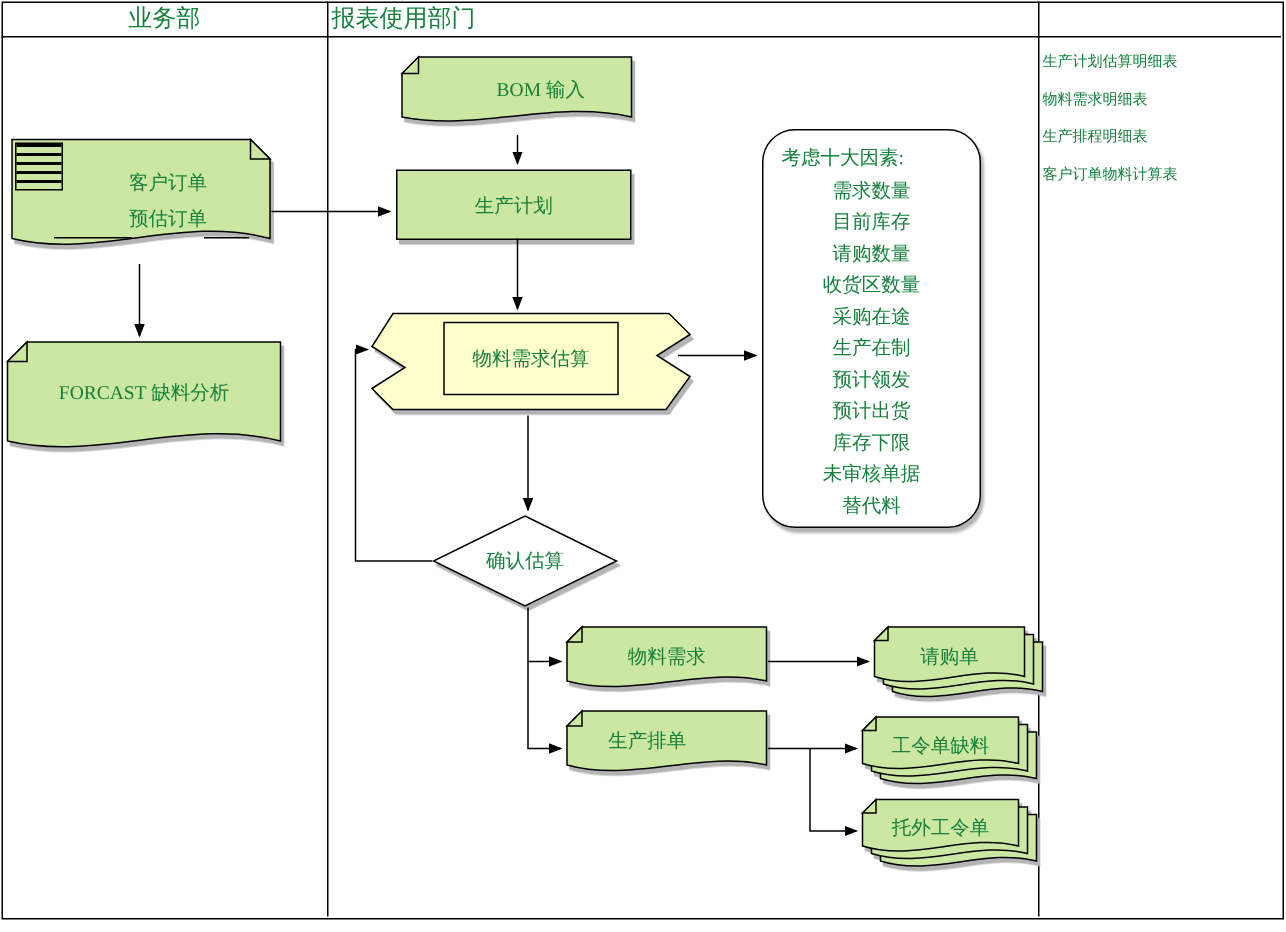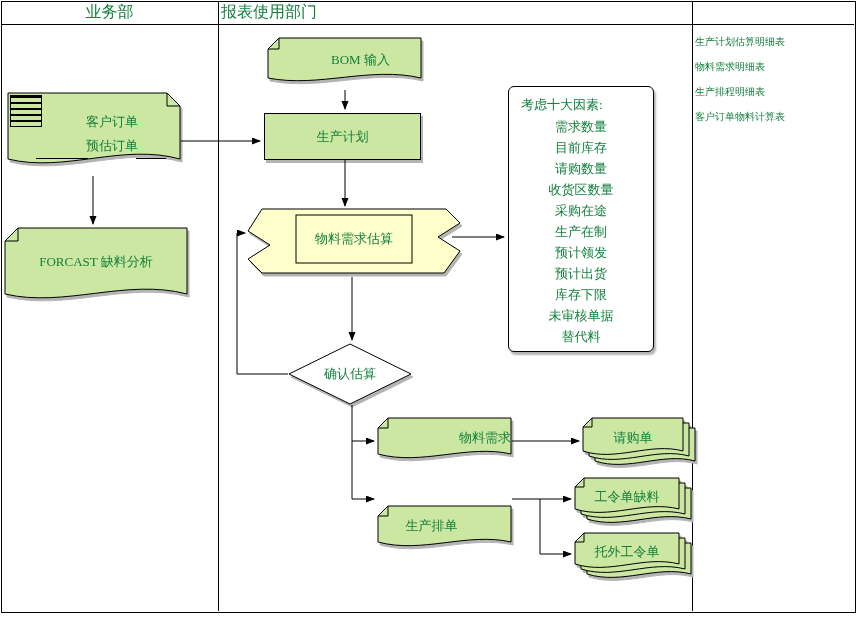--- a/index.html
+++ b/index.html
@@ -25,21 +25,21 @@
        font-size:13px;white-space:nowrap;}
 
   .rect-box{position:absolute;background:#cbe7a1;border:1px solid #000;box-shadow:2px 3px 0 #b4b4b4;
             display:flex;align-items:center;justify-content:center;font-size:13px;}
 
   .stripe-icon{position:absolute;left:2px;top:2px;width:30px;height:30px;border:1px solid #000;
                background:repeating-linear-gradient(180deg,#000 0 2px,#cbe7a1 2px 6px);}
   .hline{position:absolute;height:1px;background:#000;}
 
   .factors-box{position:absolute;left:508px;top:86px;width:144px;height:264px;background:#fff;
-               border:1px solid #000;border-radius:6px;box-shadow:2px 3px 2px #b4b4b4;font-size:13px;}
+               border:1px solid #000;border-radius:22px;box-shadow:2px 3px 2px #b4b4b4;font-size:13px;}
   .factors-title{padding:9px 0 2px 12px;}
   .factor-item{text-align:center;line-height:21px;}
 
   .connectors{position:absolute;left:0;top:0;pointer-events:none;}
   .cust-lines{line-height:24px;font-size:13px;}
 </style>
 </head>
 <body>
 
 <div class="canvas">
@@ -116,26 +116,26 @@
     <div class="lbl">
       <span>确认估算</span>
     </div>
   </div>
 
   <div class="shape" style="left:378px;top:418px;width:133px;height:48px">
     <svg width="133" height="48" viewBox="0 0 133 48">
       <path d="M10,0 L133,0 L133,36 C89,26 44,48 0,36 L0,10 Z" fill="#cbe7a1" stroke="#000" stroke-width="1"></path>
       <path d="M10,0 L0,10 L10,10 Z" fill="#cbe7a1" stroke="#000" stroke-width="1"></path>
     </svg>
-    <div class="lbl" style="padding-bottom:8px;justify-content:flex-end;">
+    <div class="lbl" style="padding-bottom:8px;">
       <span>物料需求</span>
     </div>
   </div>
 
-  <div class="shape" style="left:378px;top:506px;width:107px;height:48px">
+  <div class="shape" style="left:378px;top:474px;width:107px;height:48px">
     <svg width="133" height="48" viewBox="0 0 133 48">
       <path d="M10,0 L133,0 L133,36 C89,26 44,48 0,36 L0,10 Z" fill="#cbe7a1" stroke="#000" stroke-width="1"></path>
       <path d="M10,0 L0,10 L10,10 Z" fill="#cbe7a1" stroke="#000" stroke-width="1"></path>
     </svg>
     <div class="lbl" style="padding-bottom:8px;">
       <span>生产排单</span>
     </div>
   </div>
 
   <div class="shape" style="left:583px;top:418px;width:114px;height:56px">

